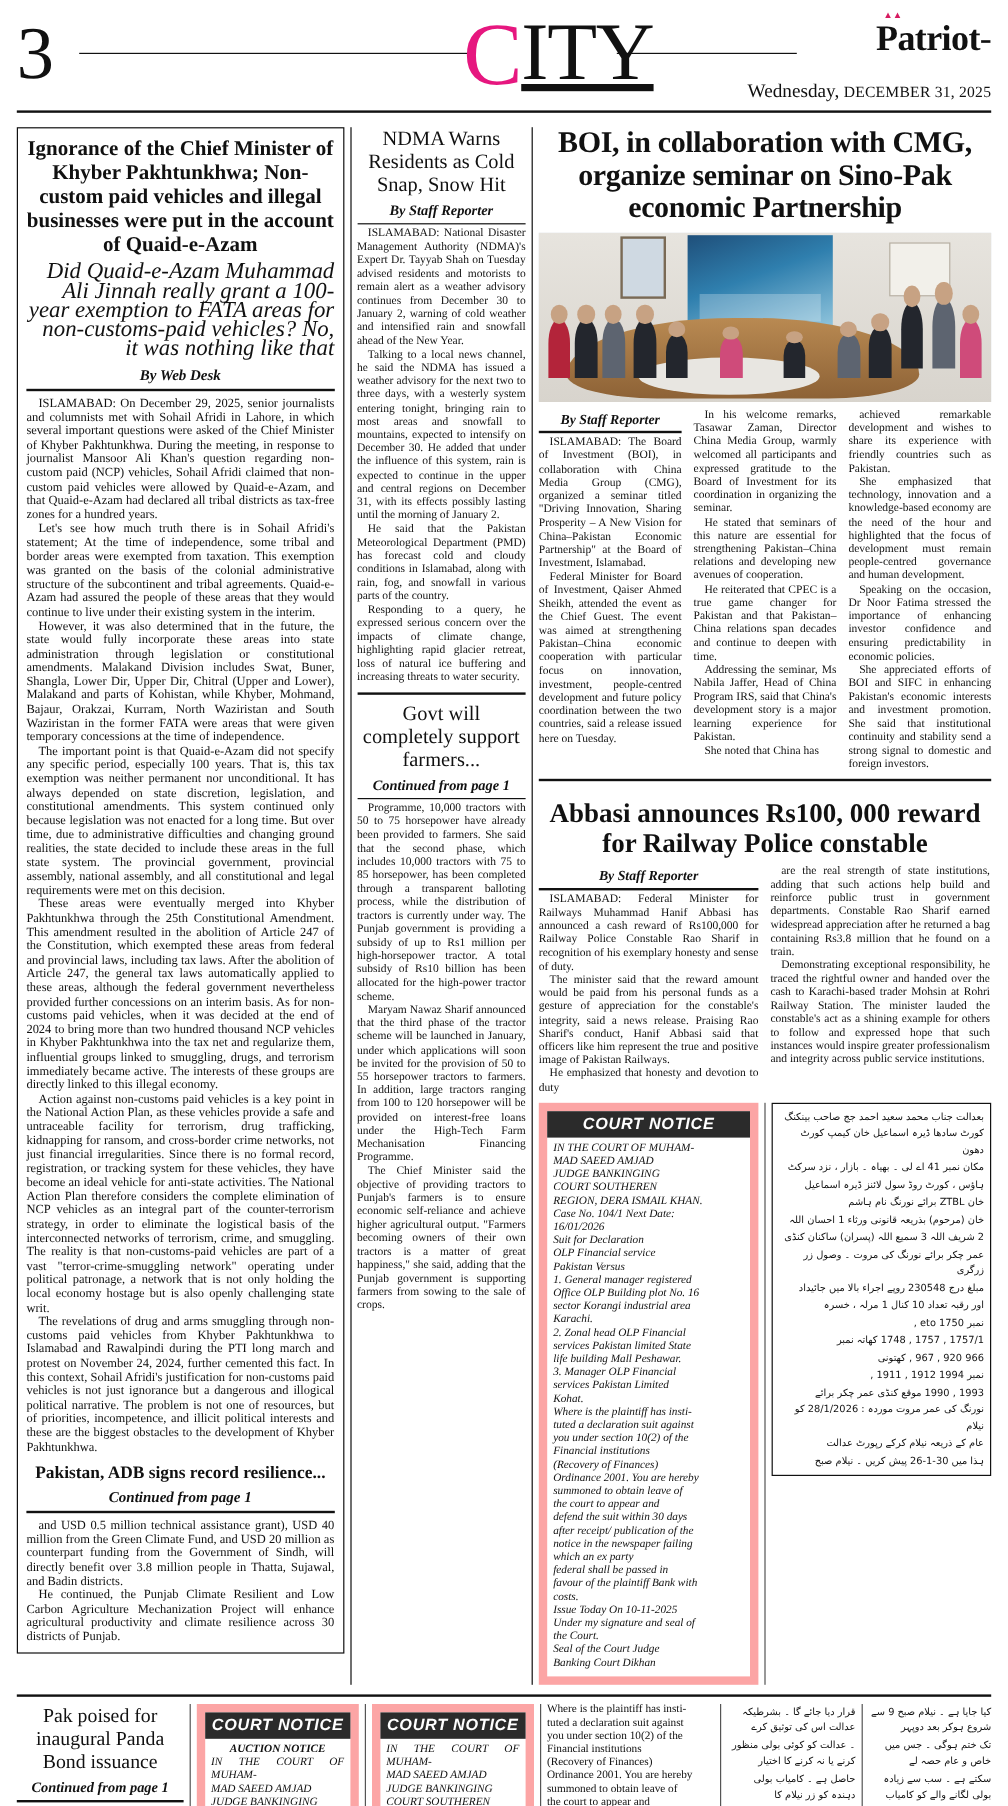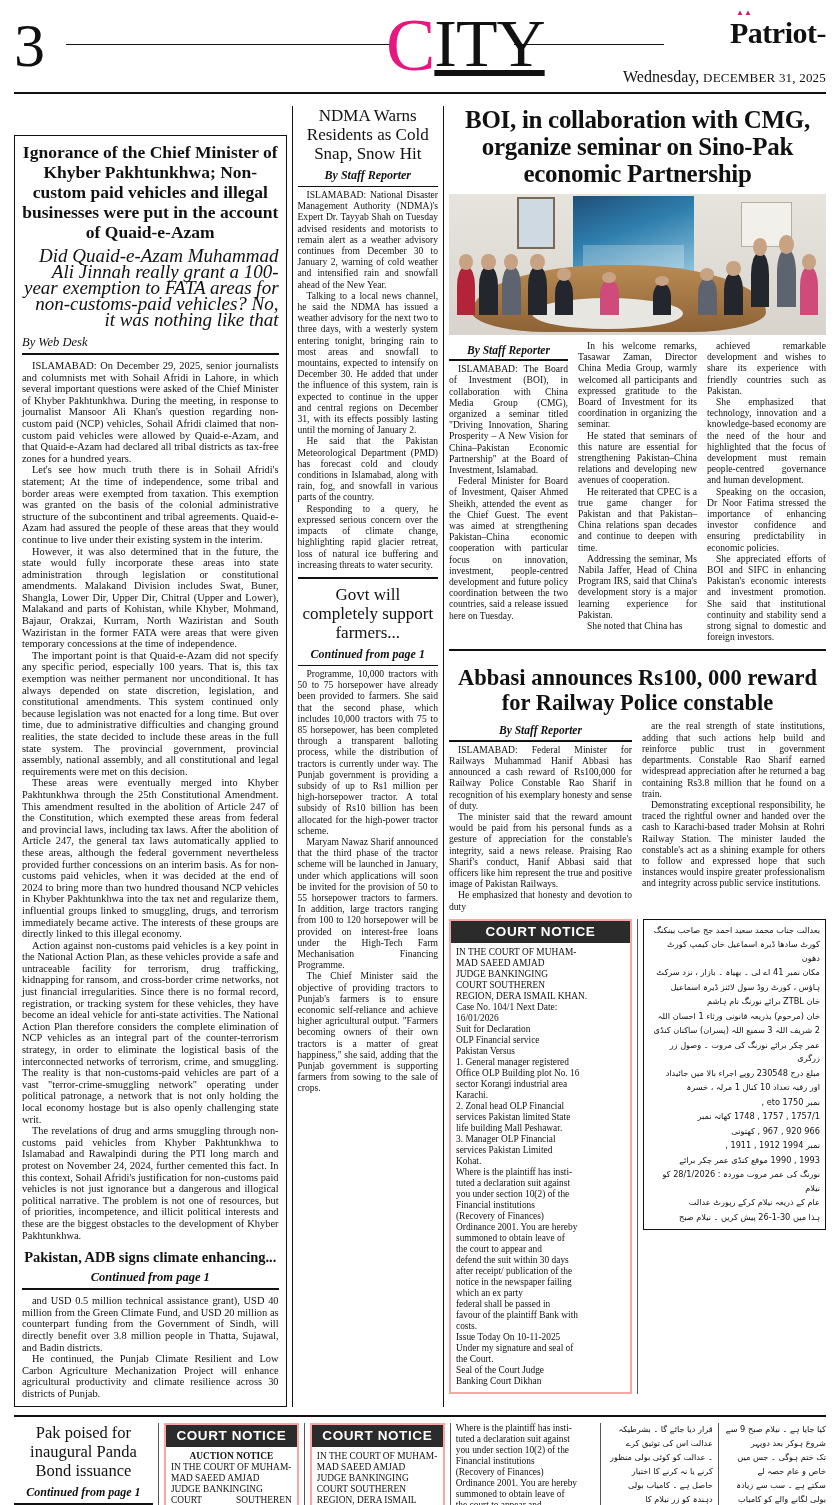--- a/index.html
+++ b/index.html
@@ -19,31 +19,31 @@
   .patriot .tick{position:absolute;left:6px;top:-8px;font-size:8px;color:#d61b60;letter-spacing:0;}
   .patriot .dash{font-weight:400;}
   .dateline{position:absolute;right:0;top:50px;font-size:15px;white-space:nowrap;}
   .dateline .dw{font-size:16px;}
   .dateline .dd{font-variant:small-caps;font-size:13px;letter-spacing:.2px;}
   .masthead-rule{position:absolute;left:0;right:0;top:74px;height:2px;background:#111;}
 
   
   .content{margin:8px 14px 0 14px;position:relative;}
   .cols{display:flex;gap:0;}
-  .colA{width:287px;margin-top:29px;}
+  .colA{width:287px;}
   .colB{width:148px;}
   .colC{width:377px;}
   .vrule{width:1px;background:#111;margin:0 5px;}
   .vrule-thin{width:1px;background:#555;margin:0 5px;}
 
   
   .boxed{border:1px solid #111;padding:6px 7px 7px 7px;}
   .hl1{font-weight:700;font-size:17.5px;line-height:20px;text-align:center;}
   .sub1{font-style:italic;font-size:19px;line-height:16px;text-align:right;margin-top:6px;}
-  .byline{text-align:left;font-weight:400;font-style:italic;font-size:12.5px;margin:7px 0 3px 0;}
+  .byline{text-align:center;font-weight:700;font-style:italic;font-size:12.5px;margin:7px 0 3px 0;}
   .byline-rule{border-top:1px solid #111;border-bottom:1px solid #111;height:0;margin:0 0 5px 0;}
   .bodytxt{font-size:10.4px;line-height:11.6px;text-align:justify;text-justify:inter-word;hyphens:auto;}
   .bodytxt p{margin:0;text-indent:10px;}
 
   
   .cont-head{font-weight:700;font-size:14.5px;text-align:center;margin:8px 0 4px 0;}
   .cont-from{font-weight:700;font-style:italic;font-size:12.5px;text-align:center;border-bottom:2px solid #111;padding-bottom:3px;margin-bottom:5px;}
 
   
   .hl2{font-size:17px;line-height:19px;text-align:center;font-weight:400;}
@@ -56,21 +56,21 @@
   .hl3{font-weight:700;font-size:25px;line-height:27px;text-align:center;letter-spacing:-.3px;}
   .photo{width:100%;height:141px;margin-top:7px;border:0;position:relative;overflow:hidden;background:#cfd6dd;}
   .hl4{font-weight:700;font-size:22.5px;line-height:25px;text-align:center;margin-top:14px;}
   .c3{display:flex;gap:0;margin-top:5px;}
   .c3 .cc{width:119px;font-size:9.6px;line-height:11.2px;text-align:justify;hyphens:auto;}
   .c3 .gap{width:10px;}
   .c3 .cc p{margin:0;text-indent:9px;}
   .c2 .cc{width:183px;}
 
   
-  .cn-box{border:2px solid #fca5a5;}
+  .cn-box{border:7px solid #fca5a5;font-style:italic;}
   .cn-hdr{background:#2b2b2b;color:#fff;text-align:center;font-family:"Liberation Sans",sans-serif;font-weight:700;font-size:13.5px;letter-spacing:.6px;padding:3px 0 4px;}
   .cn-body{padding:4px 5px 5px;font-size:9.4px;line-height:11px;text-align:justify;}
   .cn-body p{margin:0;}
   .cn-center{text-align:center;font-weight:700;}
 
   
   .urdu{direction:rtl;text-align:right;font-family:"DejaVu Sans",sans-serif;font-size:8.2px;line-height:13.5px;unicode-bidi:isolate;}
   .urdu p{margin:0 0 1px 0;}
   .urdu-box{border:1px solid #111;padding:4px 5px;}
 
@@ -118,21 +118,21 @@
           <div class="byline-rule"></div>
           <div class="bodytxt">
             <p>ISLAMABAD: On December 29, 2025, senior journalists and columnists met with Sohail Afridi in Lahore, in which several important questions were asked of the Chief Minister of Khyber Pakhtunkhwa. During the meeting, in response to journalist Mansoor Ali Khan's question regarding non-custom paid (NCP) vehicles, Sohail Afridi claimed that non-custom paid vehicles were allowed by Quaid-e-Azam, and that Quaid-e-Azam had declared all tribal districts as tax-free zones for a hundred years.</p>
             <p>Let's see how much truth there is in Sohail Afridi's statement; At the time of independence, some tribal and border areas were exempted from taxation. This exemption was granted on the basis of the colonial administrative structure of the subcontinent and tribal agreements. Quaid-e-Azam had assured the people of these areas that they would continue to live under their existing system in the interim.</p>
             <p>However, it was also determined that in the future, the state would fully incorporate these areas into state administration through legislation or constitutional amendments. Malakand Division includes Swat, Buner, Shangla, Lower Dir, Upper Dir, Chitral (Upper and Lower), Malakand and parts of Kohistan, while Khyber, Mohmand, Bajaur, Orakzai, Kurram, North Waziristan and South Waziristan in the former FATA were areas that were given temporary concessions at the time of independence.</p>
             <p>The important point is that Quaid-e-Azam did not specify any specific period, especially 100 years. That is, this tax exemption was neither permanent nor unconditional. It has always depended on state discretion, legislation, and constitutional amendments. This system continued only because legislation was not enacted for a long time. But over time, due to administrative difficulties and changing ground realities, the state decided to include these areas in the full state system. The provincial government, provincial assembly, national assembly, and all constitutional and legal requirements were met on this decision.</p>
             <p>These areas were eventually merged into Khyber Pakhtunkhwa through the 25th Constitutional Amendment. This amendment resulted in the abolition of Article 247 of the Constitution, which exempted these areas from federal and provincial laws, including tax laws. After the abolition of Article 247, the general tax laws automatically applied to these areas, although the federal government nevertheless provided further concessions on an interim basis. As for non-customs paid vehicles, when it was decided at the end of 2024 to bring more than two hundred thousand NCP vehicles in Khyber Pakhtunkhwa into the tax net and regularize them, influential groups linked to smuggling, drugs, and terrorism immediately became active. The interests of these groups are directly linked to this illegal economy.</p>
             <p>Action against non-customs paid vehicles is a key point in the National Action Plan, as these vehicles provide a safe and untraceable facility for terrorism, drug trafficking, kidnapping for ransom, and cross-border crime networks, not just financial irregularities. Since there is no formal record, registration, or tracking system for these vehicles, they have become an ideal vehicle for anti-state activities. The National Action Plan therefore considers the complete elimination of NCP vehicles as an integral part of the counter-terrorism strategy, in order to eliminate the logistical basis of the interconnected networks of terrorism, crime, and smuggling. The reality is that non-customs-paid vehicles are part of a vast "terror-crime-smuggling network" operating under political patronage, a network that is not only holding the local economy hostage but is also openly challenging state writ.</p>
             <p>The revelations of drug and arms smuggling through non-customs paid vehicles from Khyber Pakhtunkhwa to Islamabad and Rawalpindi during the PTI long march and protest on November 24, 2024, further cemented this fact. In this context, Sohail Afridi's justification for non-customs paid vehicles is not just ignorance but a dangerous and illogical political narrative. The problem is not one of resources, but of priorities, incompetence, and illicit political interests and these are the biggest obstacles to the development of Khyber Pakhtunkhwa.</p>
           </div>
-          <div class="cont-head">Pakistan, ADB signs climate enhancing...</div>
+          <div class="cont-head">Pakistan, ADB signs record resilience...</div>
           <div class="cont-from">Continued from page 1</div>
           <div class="bodytxt">
             <p>and USD 0.5 million technical assistance grant), USD 40 million from the Green Climate Fund, and USD 20 million as counterpart funding from the Government of Sindh, will directly benefit over 3.8 million people in Thatta, Sujawal, and Badin districts.</p>
             <p>He continued, the Punjab Climate Resilient and Low Carbon Agriculture Mechanization Project will enhance agricultural productivity and climate resilience across 30 districts of Punjab.</p>
           </div>
         </div>
       </div>
 
       <div class="vrule"></div>
 

